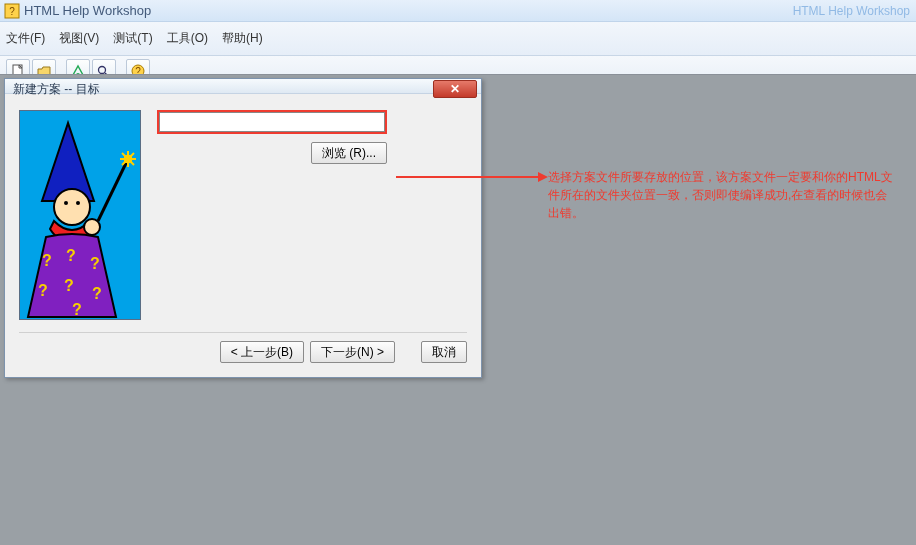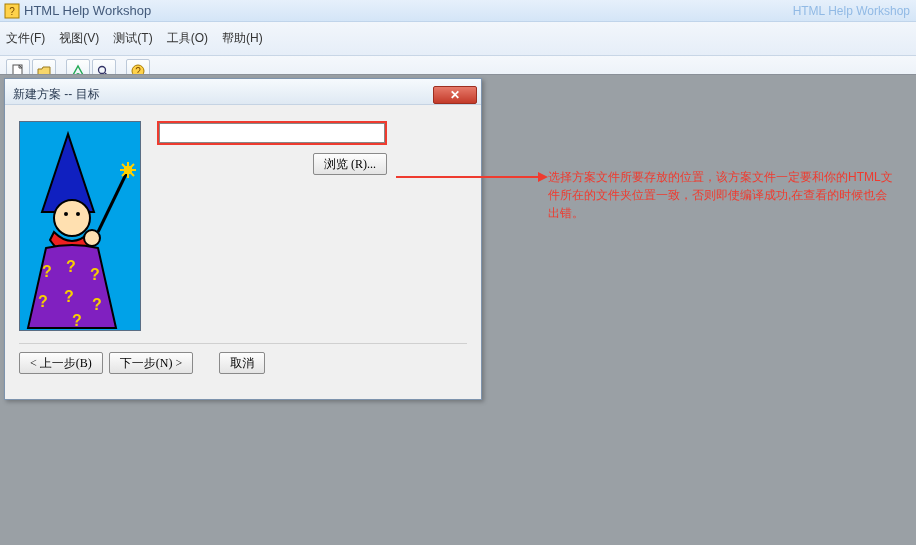--- a/index.html
+++ b/index.html
@@ -62,21 +62,21 @@
   }
   .dialog {
     position: absolute;
     left: 4px; top: 78px;
     width: 478px;
     background: #f0f0f0;
     border: 1px solid #7d93ad;
     box-shadow: 2px 2px 4px rgba(0,0,0,.25);
   }
   .dlg-titlebar {
-    height: 26px;
+    height: 15px;
     background: linear-gradient(#f6fafd,#dfe9f3);
     border-bottom: 1px solid #c5d3e3;
     display:flex; align-items:center;
     padding: 6px 4px 0 8px;
     color:#2a3b52;
   }
   .dlg-titlebar .close {
     margin-left: auto;
     width: 44px; height: 18px;
     background: linear-gradient(#e67a6a,#c33a2a);
@@ -112,29 +112,29 @@
     outline:1px solid #888;
     outline-offset:-3px;
   }
   .browse-row { margin-top:8px; display:flex; justify-content:flex-end; width:230px;}
   .btn {
     border:1px solid #8a8a8a;
     background: linear-gradient(#fdfdfd,#e4e4e4);
     padding: 2px 10px;
     height: 22px;
     font-size:12px;
-    font-family: Liberation Serif, serif;
+    font-family: Liberation Sans, sans-serif;
     border-radius:2px;
     cursor:default;
   }
   .dlg-footer {
     display:flex;
-    justify-content:flex-start;
+    justify-content:flex-end;
     gap: 6px;
-    padding: 8px 14px 25px 14px;
+    padding: 8px 14px 14px 14px;
   }
   .dlg-sep { border-top:1px solid #d0d0d0; margin: 0 14px; }
   .arrow-line {
     position:absolute;
     left: 396px; top: 176px;
     width: 146px; height: 2px;
     background:#ef3b2f;
   }
   .arrow-head {
     position:absolute;

